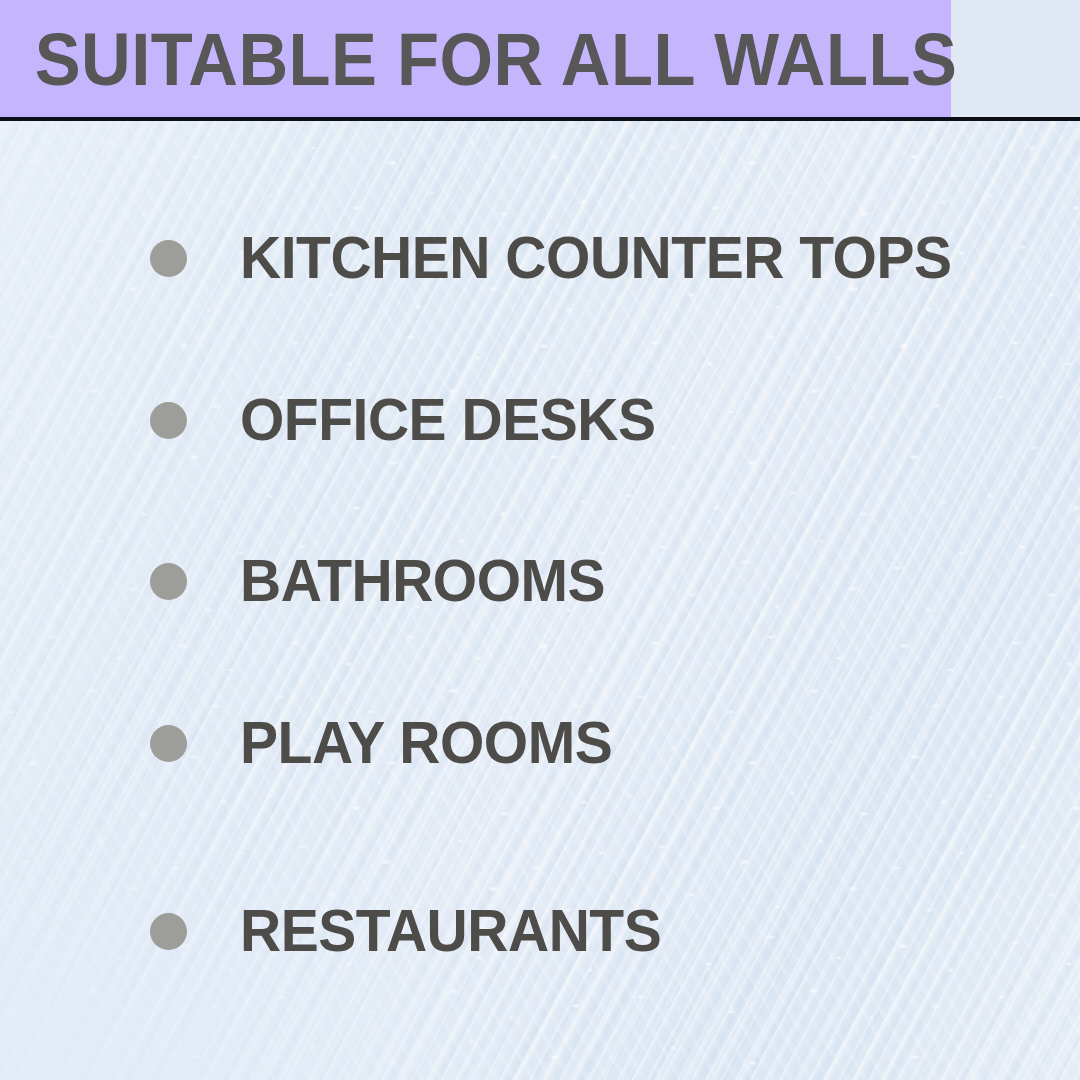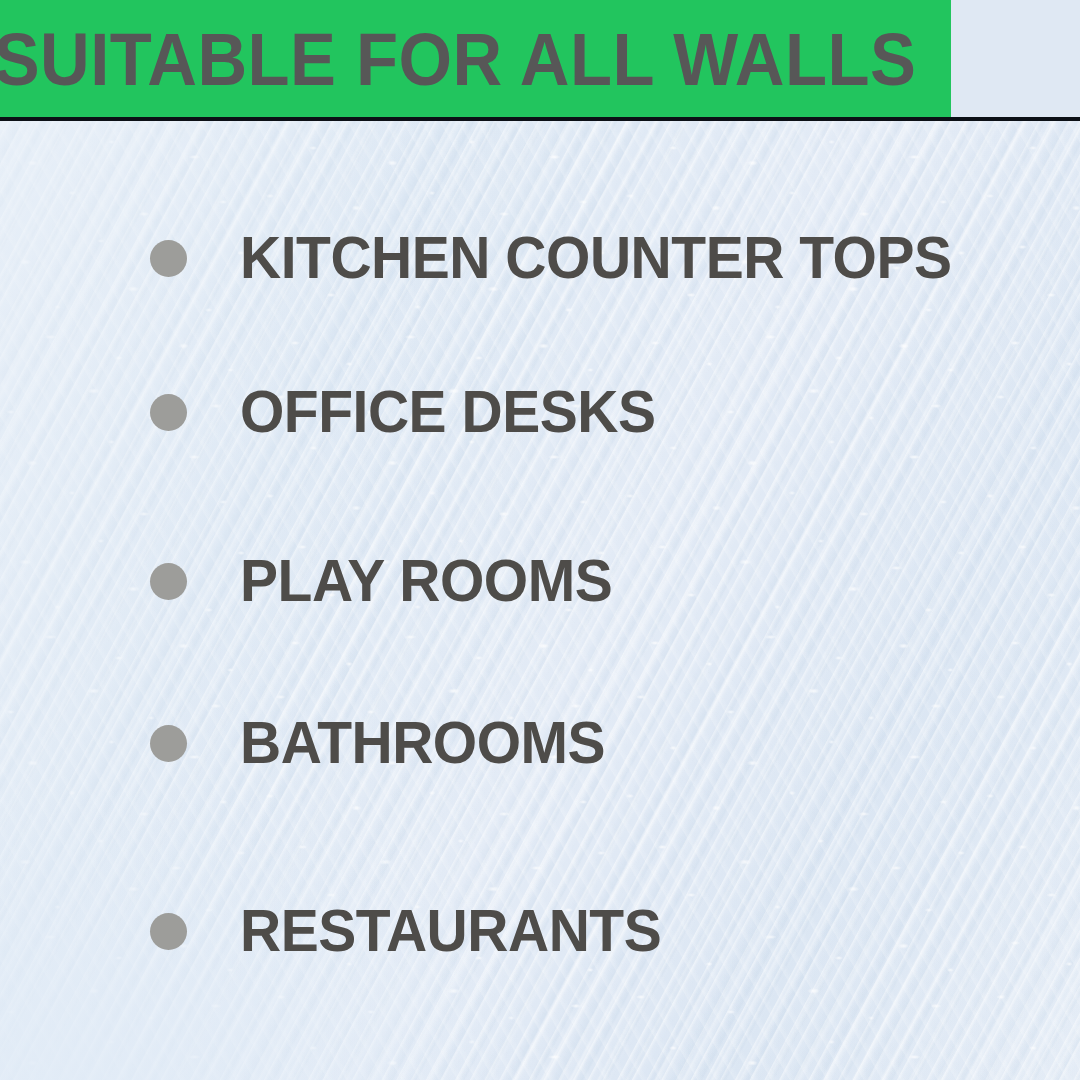--- a/index.html
+++ b/index.html
@@ -20,24 +20,24 @@
     background: #dfe8f3;
   }
 
   
   .header-band {
     position: absolute;
     left: 0;
     top: 0;
     width: 951px;
     height: 117px;
-    background: #22c55e;
+    background: #c4b5fd;
     display: flex;
     align-items: center;
-    justify-content: flex-end;
+    justify-content: flex-start;
     z-index: 5;
   }
   .header-title {
     font-family: "Liberation Sans", sans-serif;
     font-weight: 700;
     font-size: 74px;
     line-height: 1;
     letter-spacing: 0.5px;
     color: #575757;
     transform: scaleX(0.93);
@@ -172,21 +172,21 @@
     z-index: 3;
   }
   .feature-item {
     position: absolute;
     left: 150px;
     display: flex;
     align-items: center;
     height: 60px;
   }
   .feature-item:nth-child(1) { top: 107px; }
-  .feature-item:nth-child(2) { top: 261px; }
+  .feature-item:nth-child(2) { top: 269px; }
   .feature-item:nth-child(3) { top: 430px; }
   .feature-item:nth-child(4) { top: 592px; }
   .feature-item:nth-child(5) { top: 780px; }
 
   .bullet-icon {
     flex: 0 0 auto;
     width: 37px;
     height: 37px;
     border-radius: 50%;
     background: #9d9d9a;
@@ -225,25 +225,25 @@
       <li class="feature-item">
         <span class="bullet-icon"></span>
         <span class="feature-label">KITCHEN COUNTER TOPS</span>
       </li>
       <li class="feature-item">
         <span class="bullet-icon"></span>
         <span class="feature-label">OFFICE DESKS</span>
       </li>
       <li class="feature-item">
         <span class="bullet-icon"></span>
+        <span class="feature-label">BATHROOMS</span>
+      </li>
+      <li class="feature-item">
+        <span class="bullet-icon"></span>
         <span class="feature-label">PLAY ROOMS</span>
-      </li>
-      <li class="feature-item">
-        <span class="bullet-icon"></span>
-        <span class="feature-label">BATHROOMS</span>
       </li>
       <li class="feature-item">
         <span class="bullet-icon"></span>
         <span class="feature-label">RESTAURANTS</span>
       </li>
     </ul>
   </div>
 
 </div>
 

